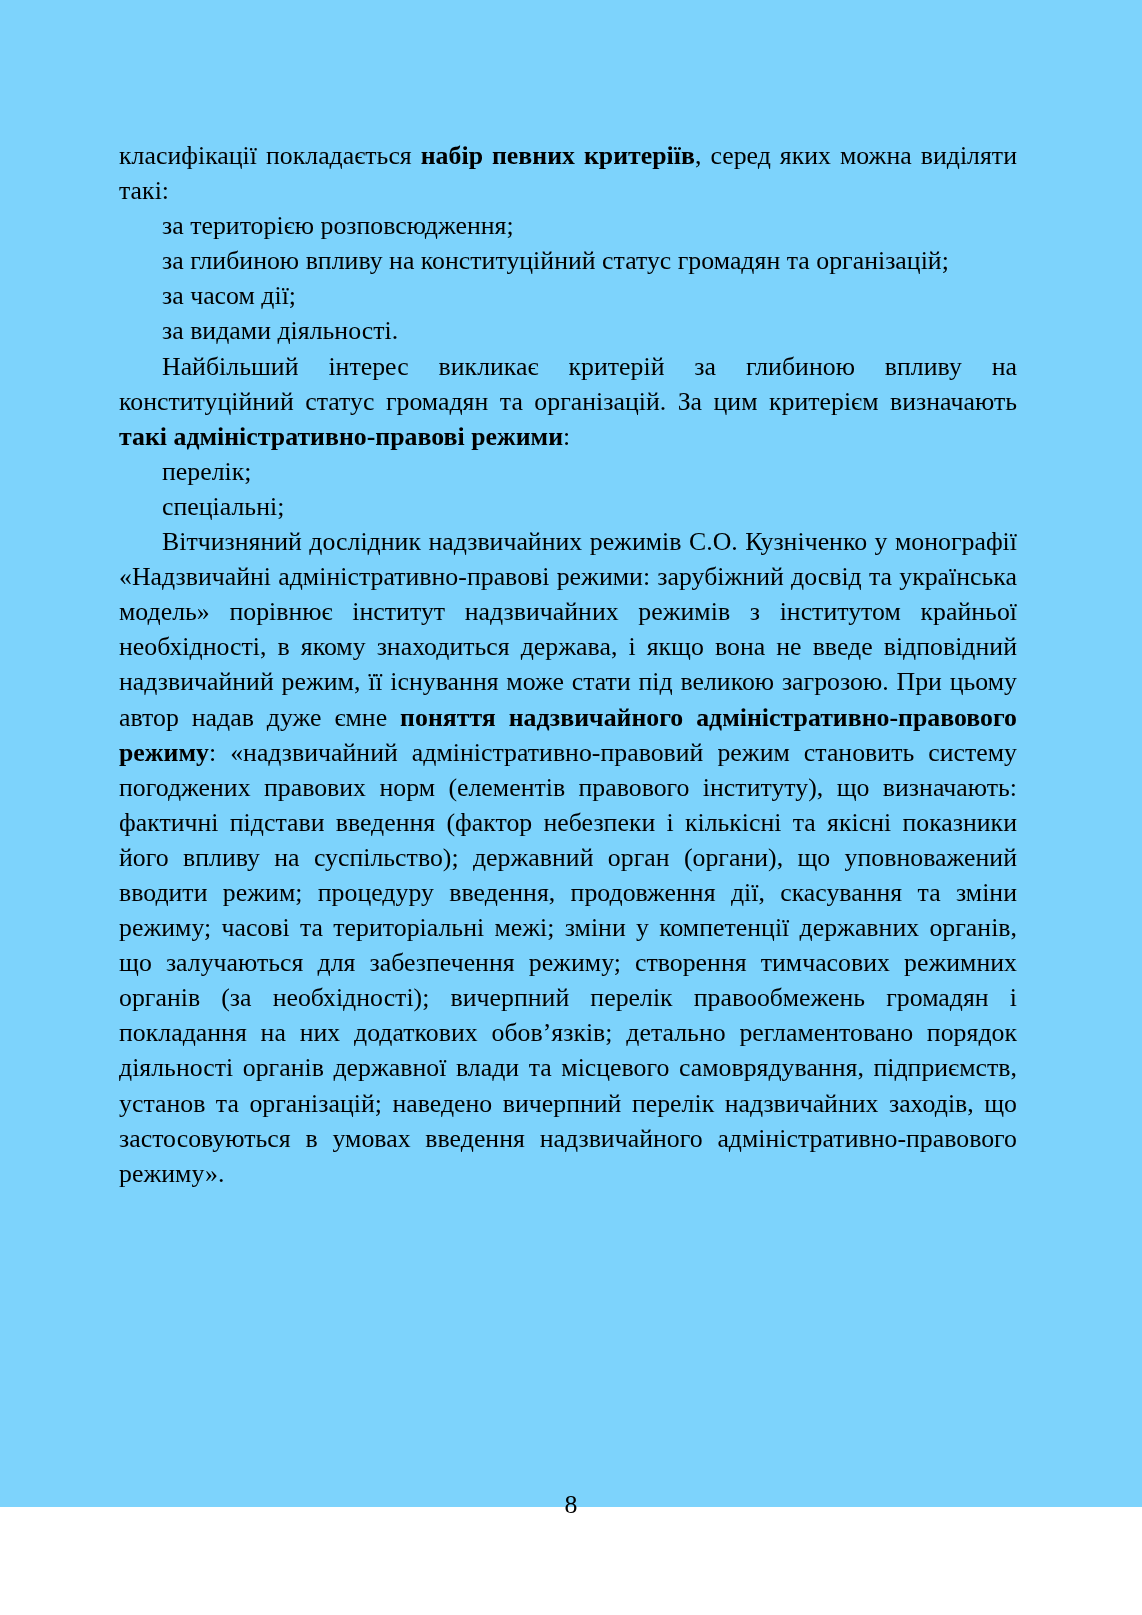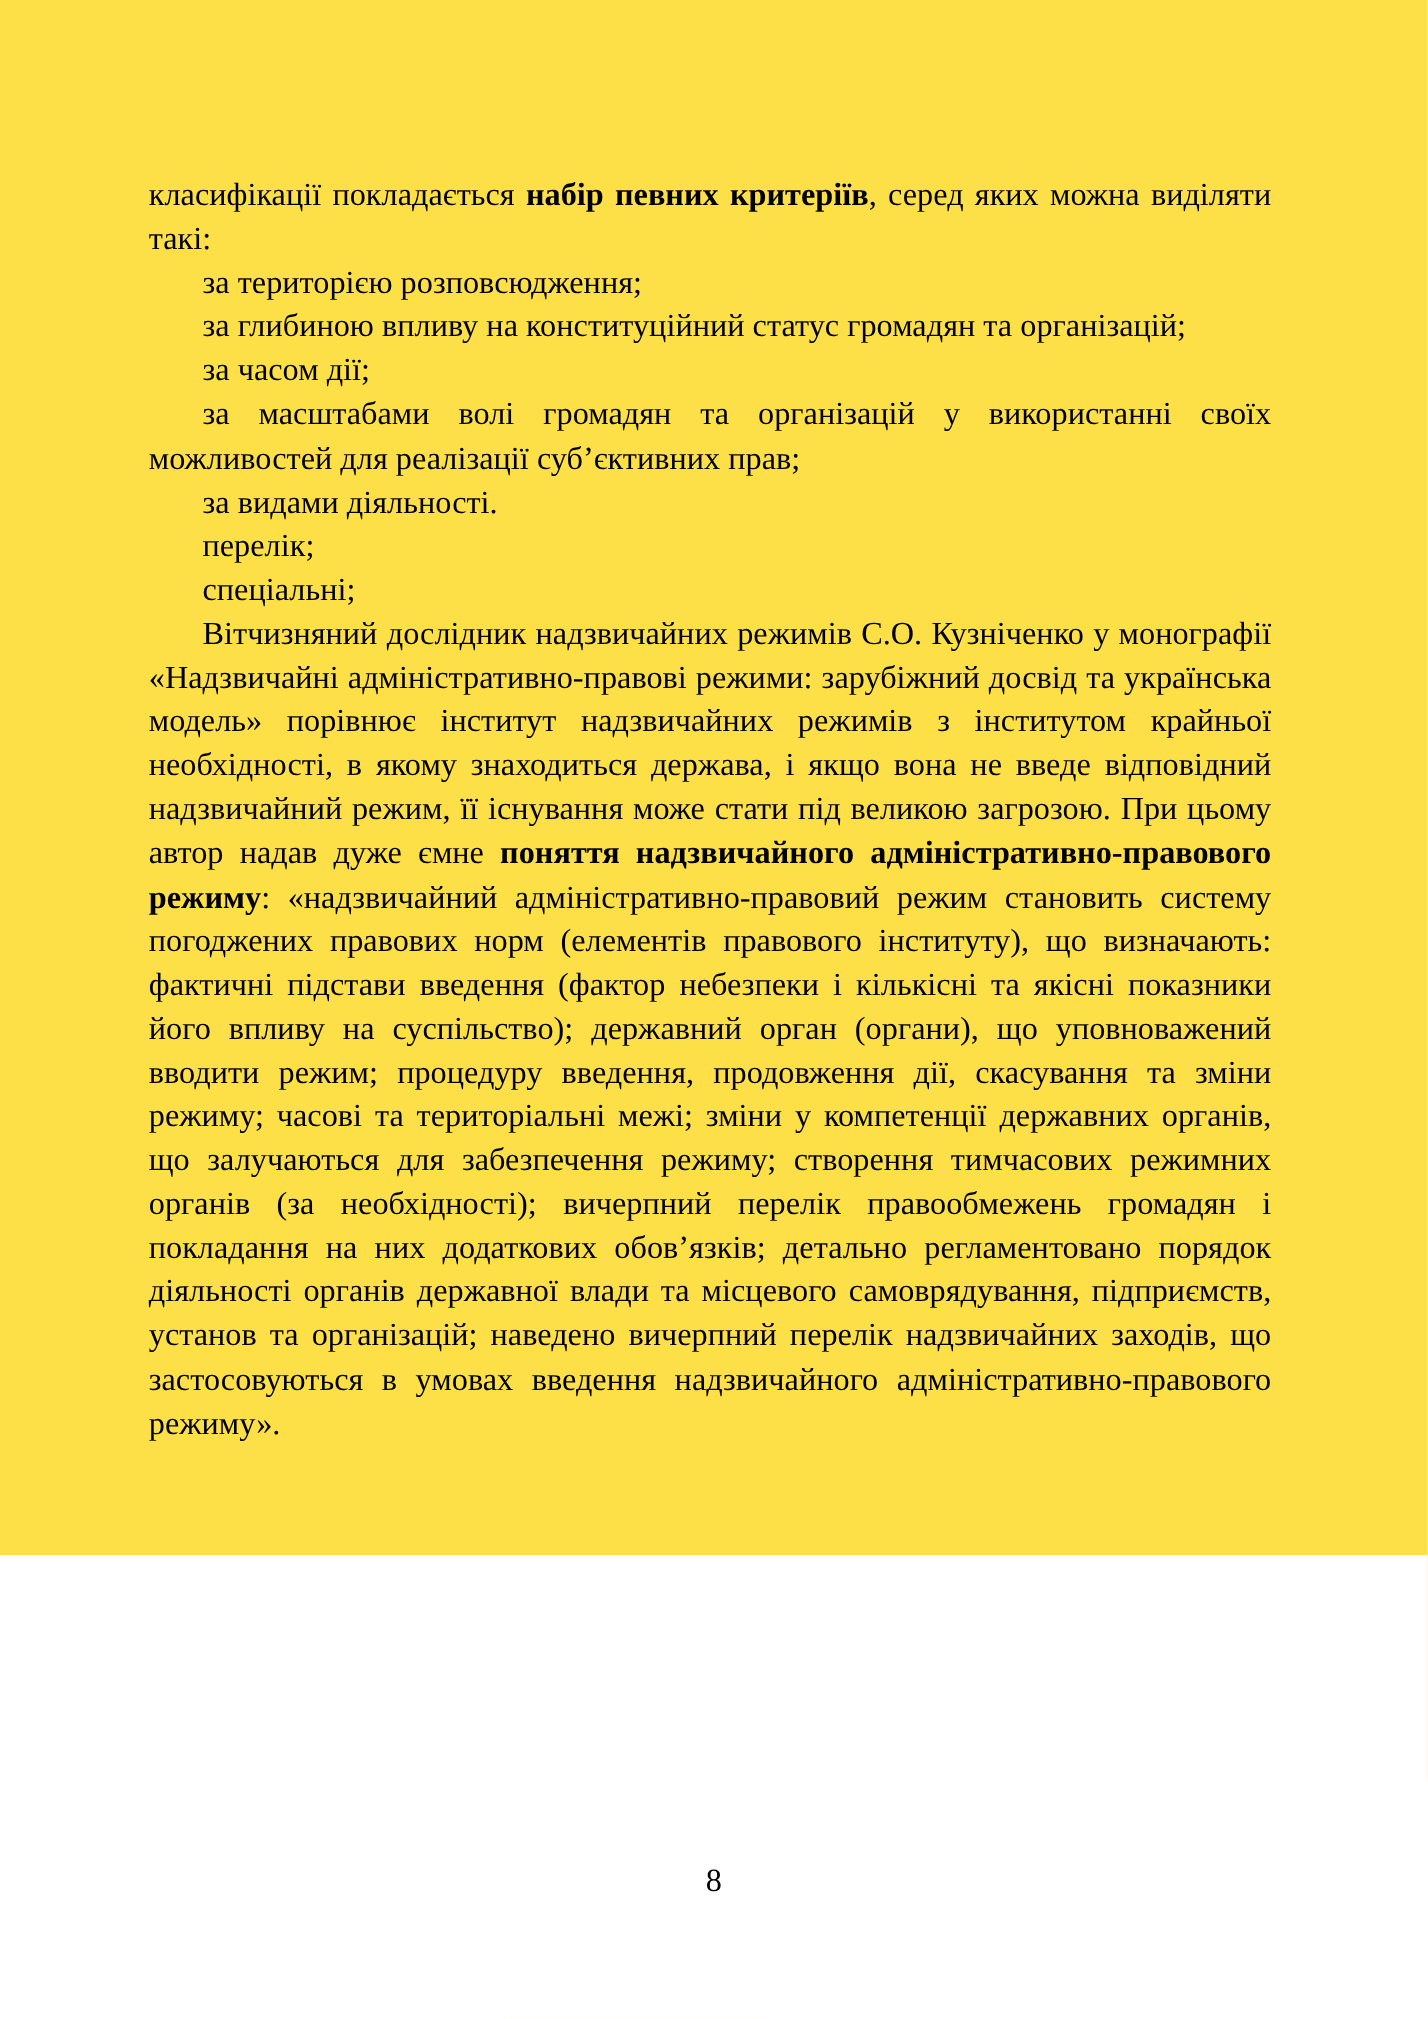--- a/index.html
+++ b/index.html
@@ -13,22 +13,22 @@
     position: relative;
     font-family: "Liberation Serif", "DejaVu Serif", serif;
     color: #000000;
     overflow: hidden;
   }
   .page {
     position: absolute;
     left: 0;
     top: 0;
     width: 1142px;
-    height: 1244px;
-    background: #fde047;
+    height: 1507px;
+    background: #7dd3fc;
   }
   .text-block {
     position: absolute;
     left: 119px;
     top: 138px;
     width: 898px;
   }
   p.para {
     margin: 0;
     padding: 0;
@@ -66,22 +66,22 @@
 </head>
 <body>
 
 <div class="page">
 
   <div class="text-block" id="body-text">
       <p class="para noindent"><span>класифікації покладається </span><b class="bold">набір певних критеріїв</b><span>, серед яких можна виділяти такі:</span></p>
       <p class="para listitem"><span>за територією розповсюдження;</span></p>
       <p class="para listitem"><span>за глибиною впливу на конституційний статус громадян та організацій;</span></p>
       <p class="para listitem"><span>за часом дії;</span></p>
-      <p class="para listitem"><span>за масштабами волі громадян та організацій у використанні своїх можливостей для реалізації суб’єктивних прав;</span></p>
       <p class="para listitem"><span>за видами діяльності.</span></p>
+      <p class="para listitem"><span>Найбільший інтерес викликає критерій за глибиною впливу на конституційний статус громадян та організацій. За цим критерієм визначають </span><b class="bold">такі адміністративно-правові режими</b><span>:</span></p>
       <p class="para listitem"><span>перелік;</span></p>
       <p class="para listitem"><span>спеціальні;</span></p>
       <p class="para listitem"><span>Вітчизняний дослідник надзвичайних режимів С.О. Кузніченко у монографії «Надзвичайні адміністративно-правові режими: зарубіжний досвід та українська модель» порівнює інститут надзвичайних режимів з інститутом крайньої необхідності, в якому знаходиться держава, і якщо вона не введе відповідний надзвичайний режим, її існування може стати під великою загрозою. При цьому автор надав дуже ємне </span><b class="bold">поняття надзвичайного адміністративно-правового режиму</b><span>: «надзвичайний адміністративно-правовий режим становить систему погоджених правових норм (елементів правового інституту), що визначають: фактичні підстави введення (фактор небезпеки і кількісні та якісні показники його впливу на суспільство); державний орган (органи), що уповноважений вводити режим; процедуру введення, продовження дії, скасування та зміни режиму; часові та територіальні межі; зміни у компетенції державних органів, що залучаються для забезпечення режиму; створення тимчасових режимних органів (за необхідності); вичерпний перелік правообмежень громадян і покладання на них додаткових обов’язків; детально регламентовано порядок діяльності органів державної влади та місцевого самоврядування, підприємств, установ та організацій; наведено вичерпний перелік надзвичайних заходів, що застосовуються в умовах введення надзвичайного адміністративно-правового режиму».</span></p>
     </div>
 
   <div class="pagenum">8</div>
 
 </div>
 
 </body></html>

